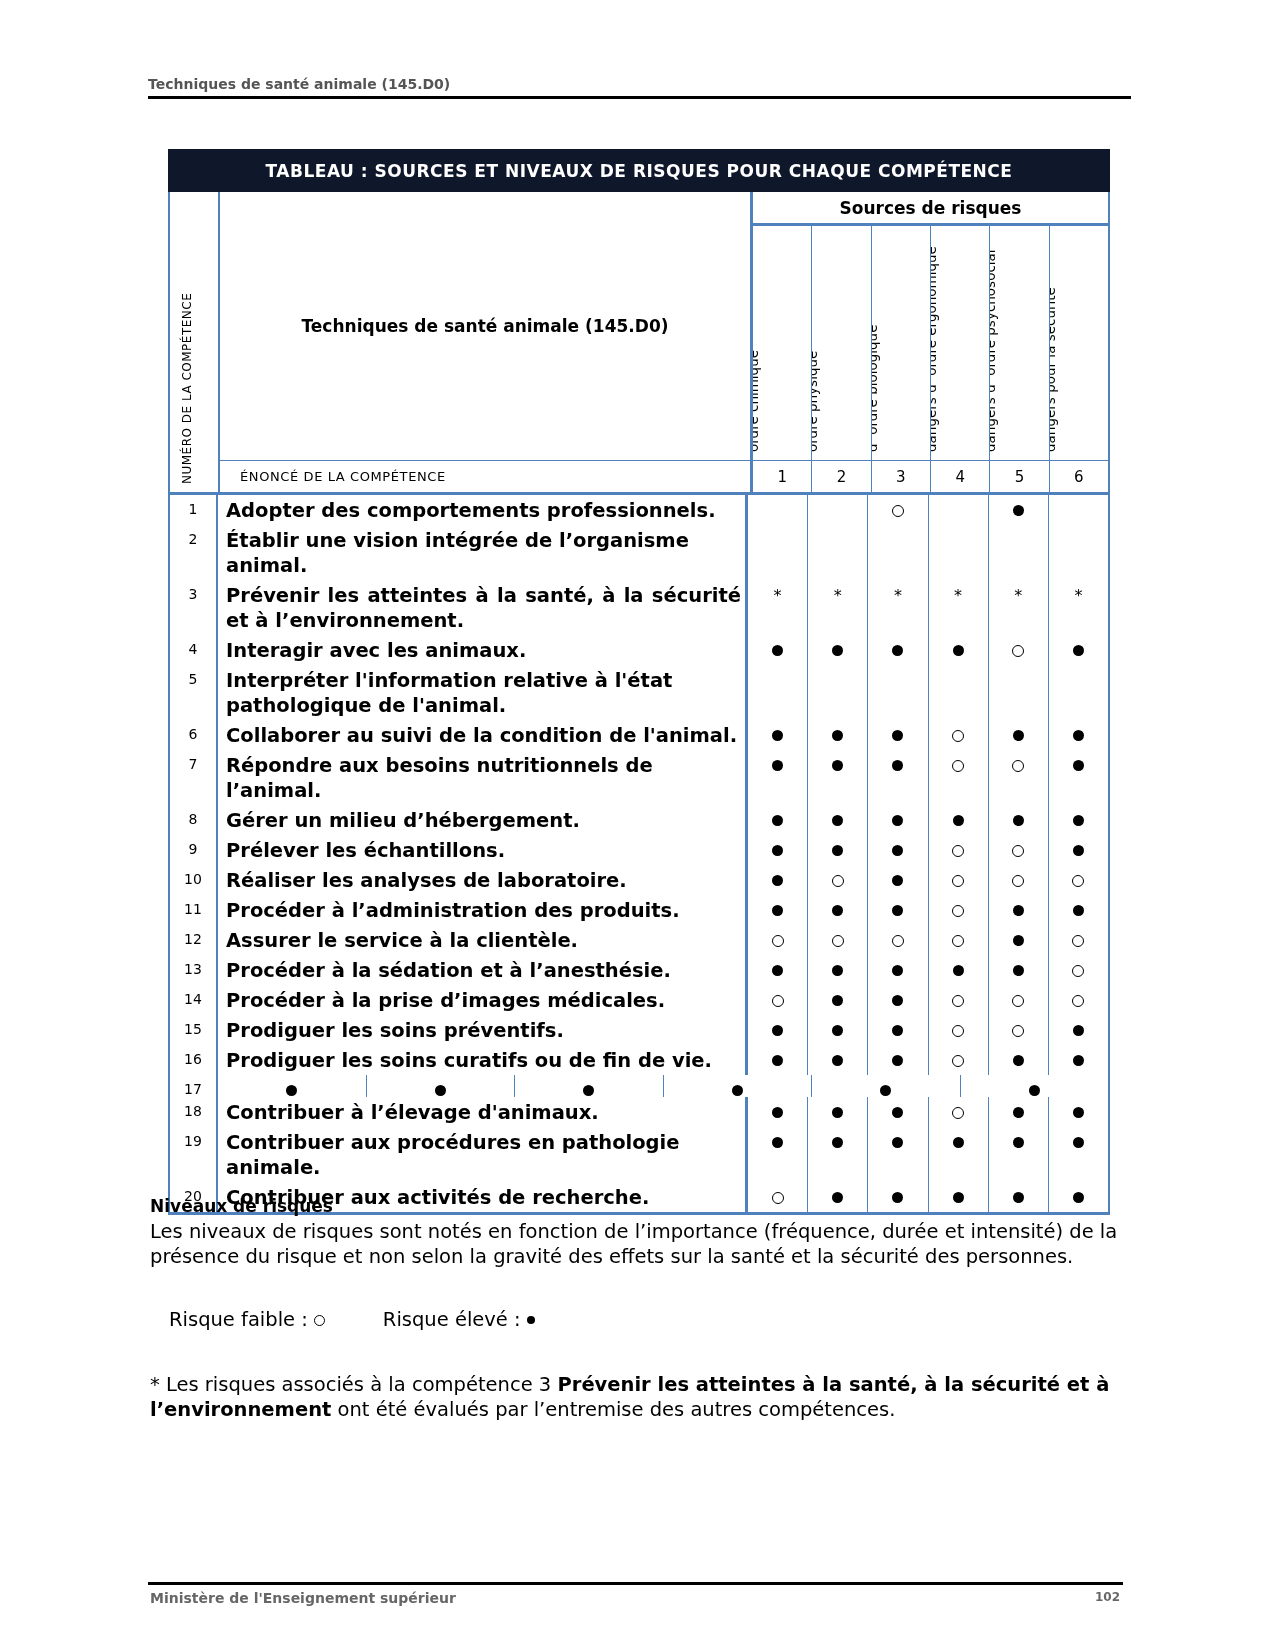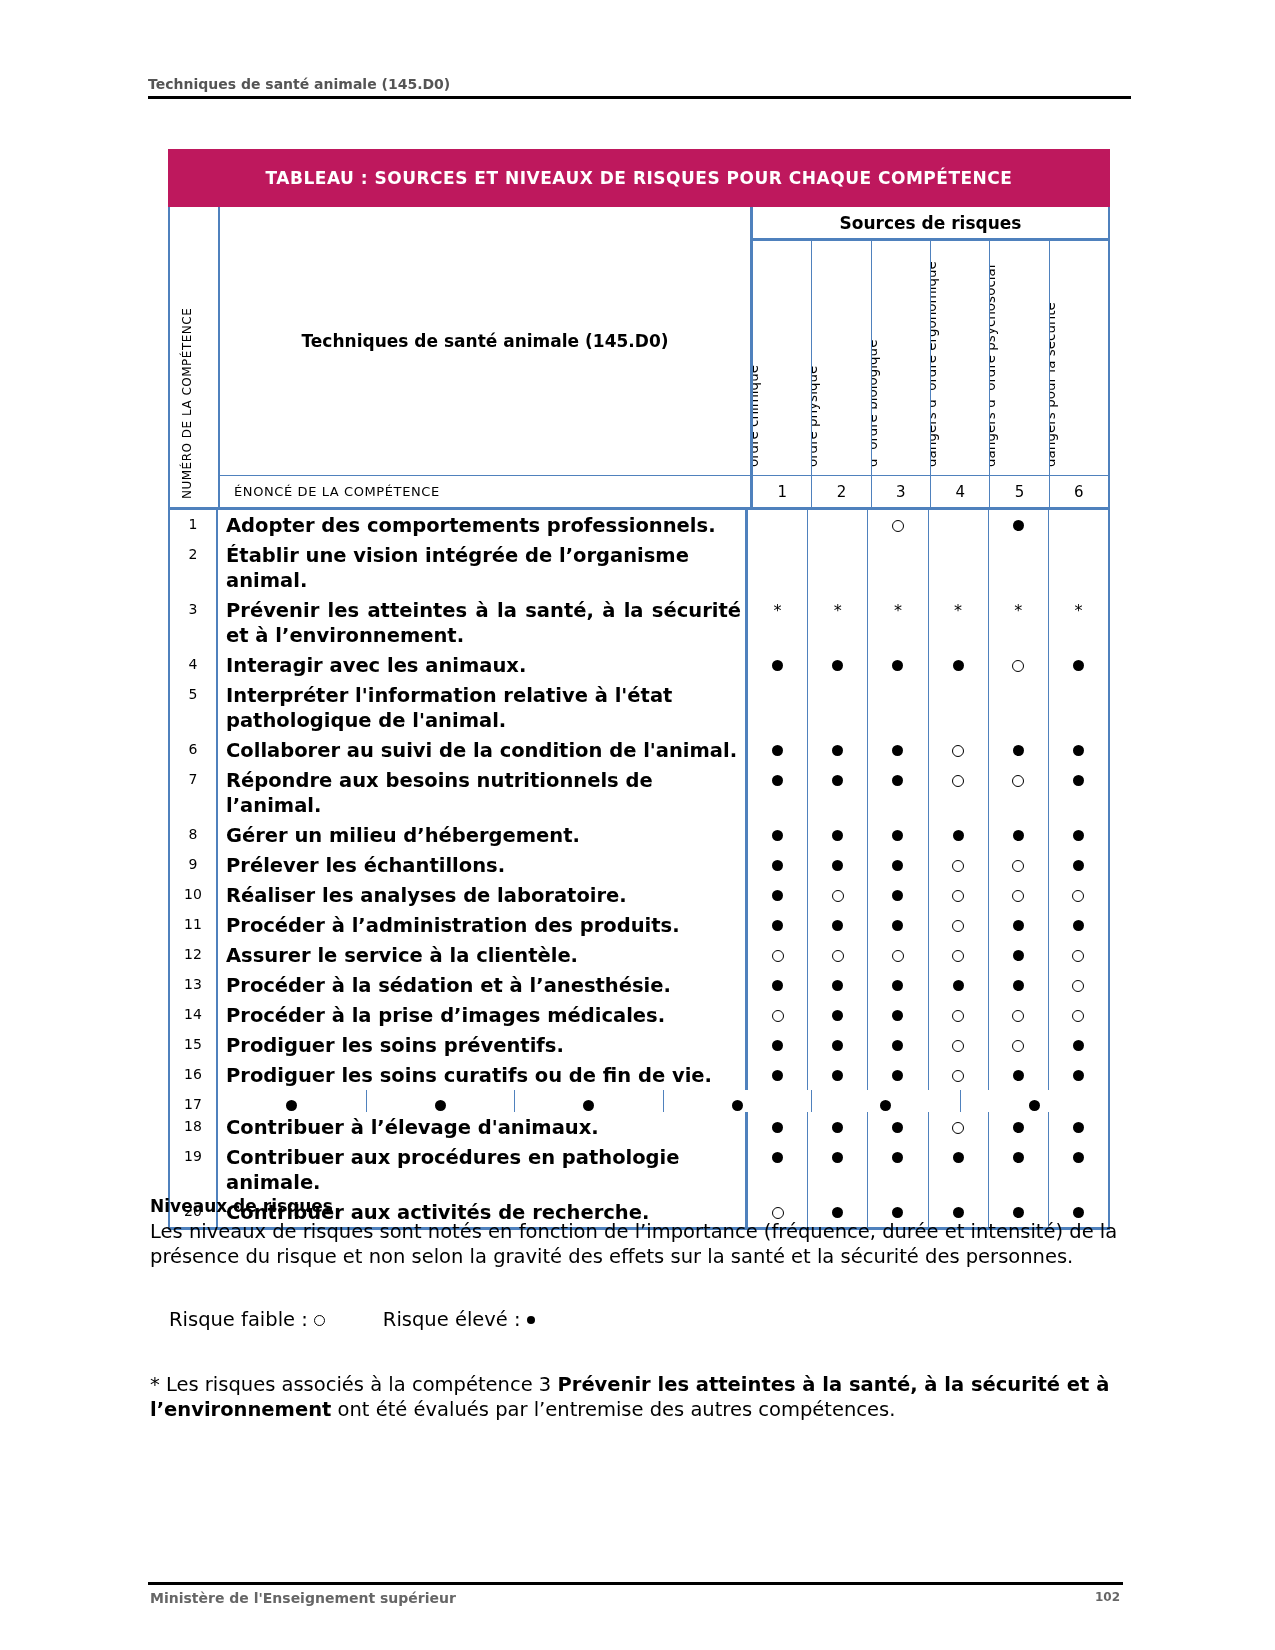--- a/index.html
+++ b/index.html
@@ -4,29 +4,29 @@
 <style>
   html, body { margin: 0; padding: 0; background: #ffffff; }
   body { width: 1275px; height: 1650px; position: relative; font-family: "DejaVu Sans", sans-serif; color: #000; }
   .header-title { position: absolute; left: 148px; top: 76px; font-size: 14px; font-weight: bold; color: #555555; }
   .header-rule { position: absolute; left: 148px; top: 96px; width: 983px; height: 3px; background: #000; }
   .footer-rule { position: absolute; left: 148px; top: 1582px; width: 975px; height: 3px; background: #000; }
   .footer-left { position: absolute; left: 150px; top: 1590px; font-size: 14px; font-weight: bold; color: #666; }
   .footer-right { position: absolute; left: 1095px; top: 1590px; font-size: 12px; font-weight: bold; color: #666; }
 
   .tbl { position: absolute; left: 168px; top: 149px; width: 942px; }
-  .tbl-banner { height: 58px; background: #be185d; color: #fff; font-weight: bold; font-size: 17px; letter-spacing: 0.5px; display: flex; align-items: center; justify-content: center; }
+  .tbl-banner { height: 43px; background: #0f172a; color: #fff; font-weight: bold; font-size: 17px; letter-spacing: 0.5px; display: flex; align-items: center; justify-content: center; }
   .grid { position: relative; border-left: 2px solid #4f81bd; border-right: 2px solid #4f81bd; border-bottom: 3px solid #4f81bd; }
 
   .hdr { display: flex; height: 300px; }
   .hdr-num { width: 48px; border-right: 2px solid #4f81bd; position: relative; }
   .hdr-num span { position: absolute; left: 2px; bottom: 8px; transform-origin: left bottom; transform: rotate(-90deg) translate(0, 22px); white-space: nowrap; font-size: 12px; letter-spacing: 0.5px; }
   .hdr-main { width: 530px; border-right: 3px solid #4f81bd; display: flex; flex-direction: column; }
   .hdr-main-title { flex: 1; display: flex; align-items: center; justify-content: center; font-weight: bold; font-size: 17px; border-bottom: 1px solid #4f81bd; }
-  .hdr-main-sub { height: 31px; display: flex; align-items: center; padding-left: 14px; font-size: 13px; letter-spacing: 0.6px; }
+  .hdr-main-sub { height: 31px; display: flex; align-items: center; padding-left: 20px; font-size: 13px; letter-spacing: 0.6px; }
   .hdr-src { flex: 1; display: flex; flex-direction: column; }
   .src-title { height: 31px; display: flex; align-items: center; justify-content: center; font-weight: bold; font-size: 17px; border-bottom: 3px solid #4f81bd; }
   .src-cols { flex: 1; display: flex; border-bottom: 1px solid #4f81bd; }
   .src-col { flex: 1; border-right: 1px solid #4f81bd; position: relative; overflow: hidden; }
   .src-col:last-child { border-right: none; }
   .src-col .rot { position: absolute; left: 50%; bottom: 8px; width: 230px; transform-origin: left bottom; transform: translate(-20px, 0) rotate(-90deg); font-size: 13.5px; line-height: 18px; color: #000; white-space: normal; }
   .src-nums { height: 31px; display: flex; }
   .src-num { flex: 1; border-right: 1px solid #4f81bd; display: flex; align-items: center; justify-content: center; font-size: 15px; }
   .src-num:last-child { border-right: none; }
 

